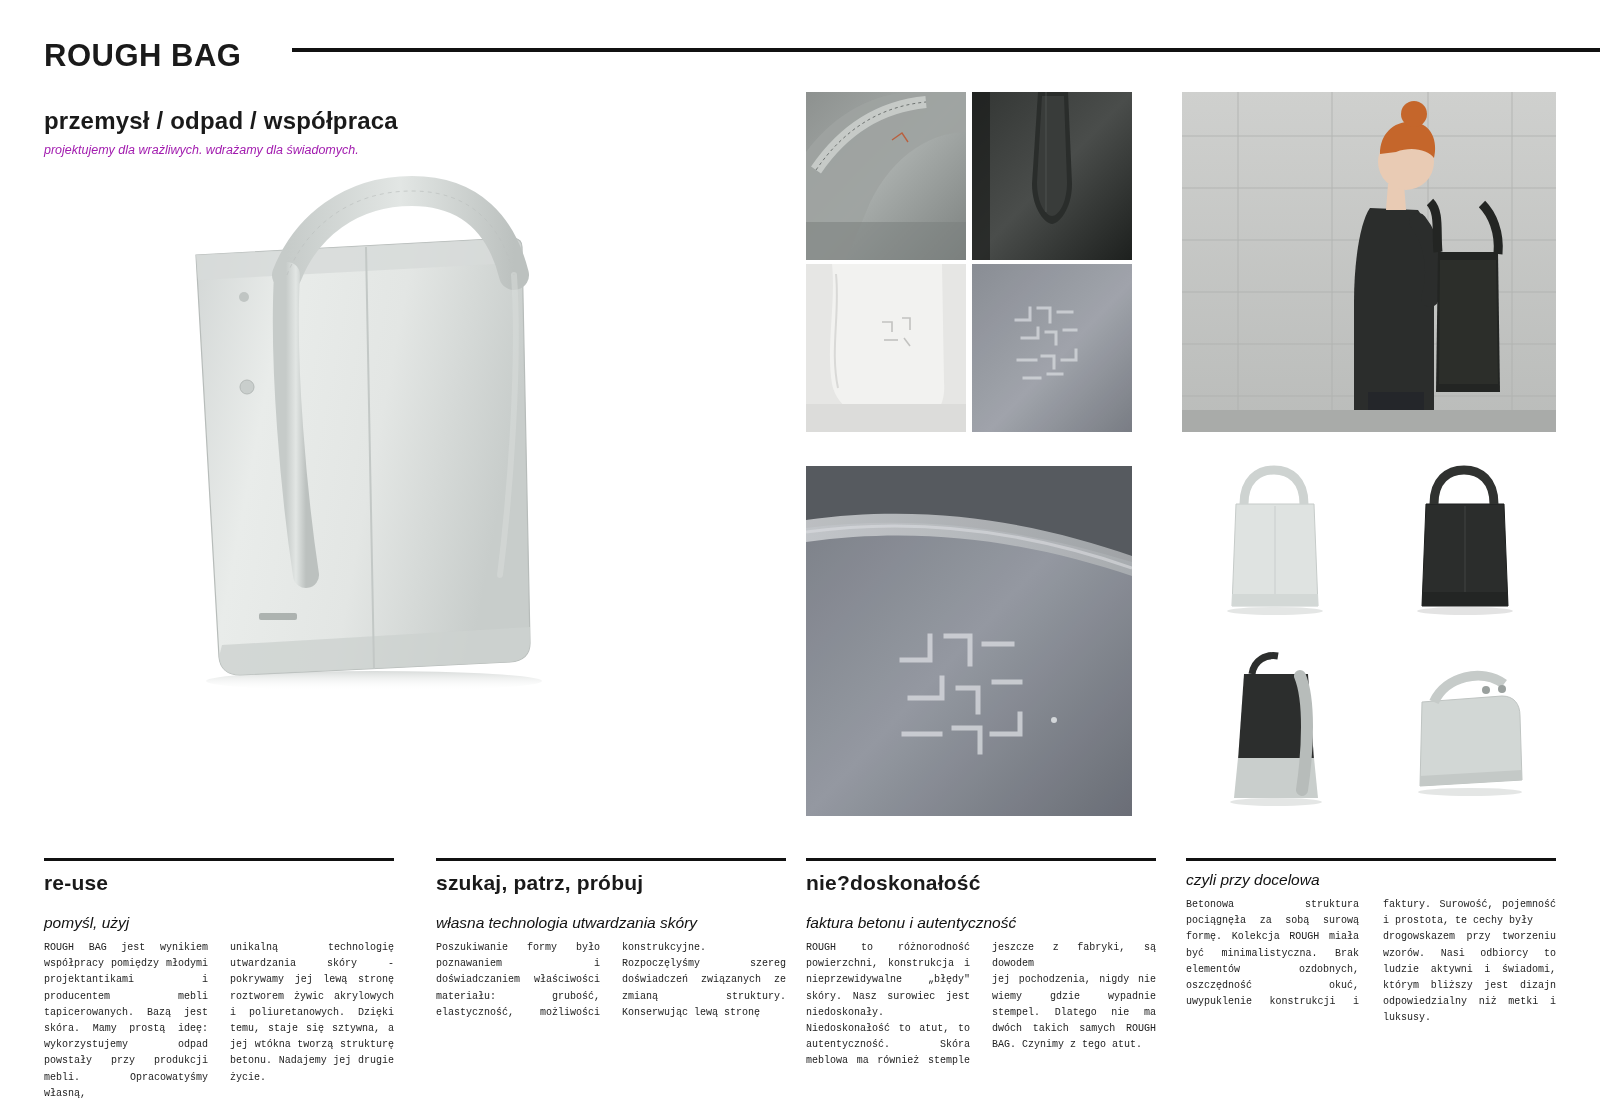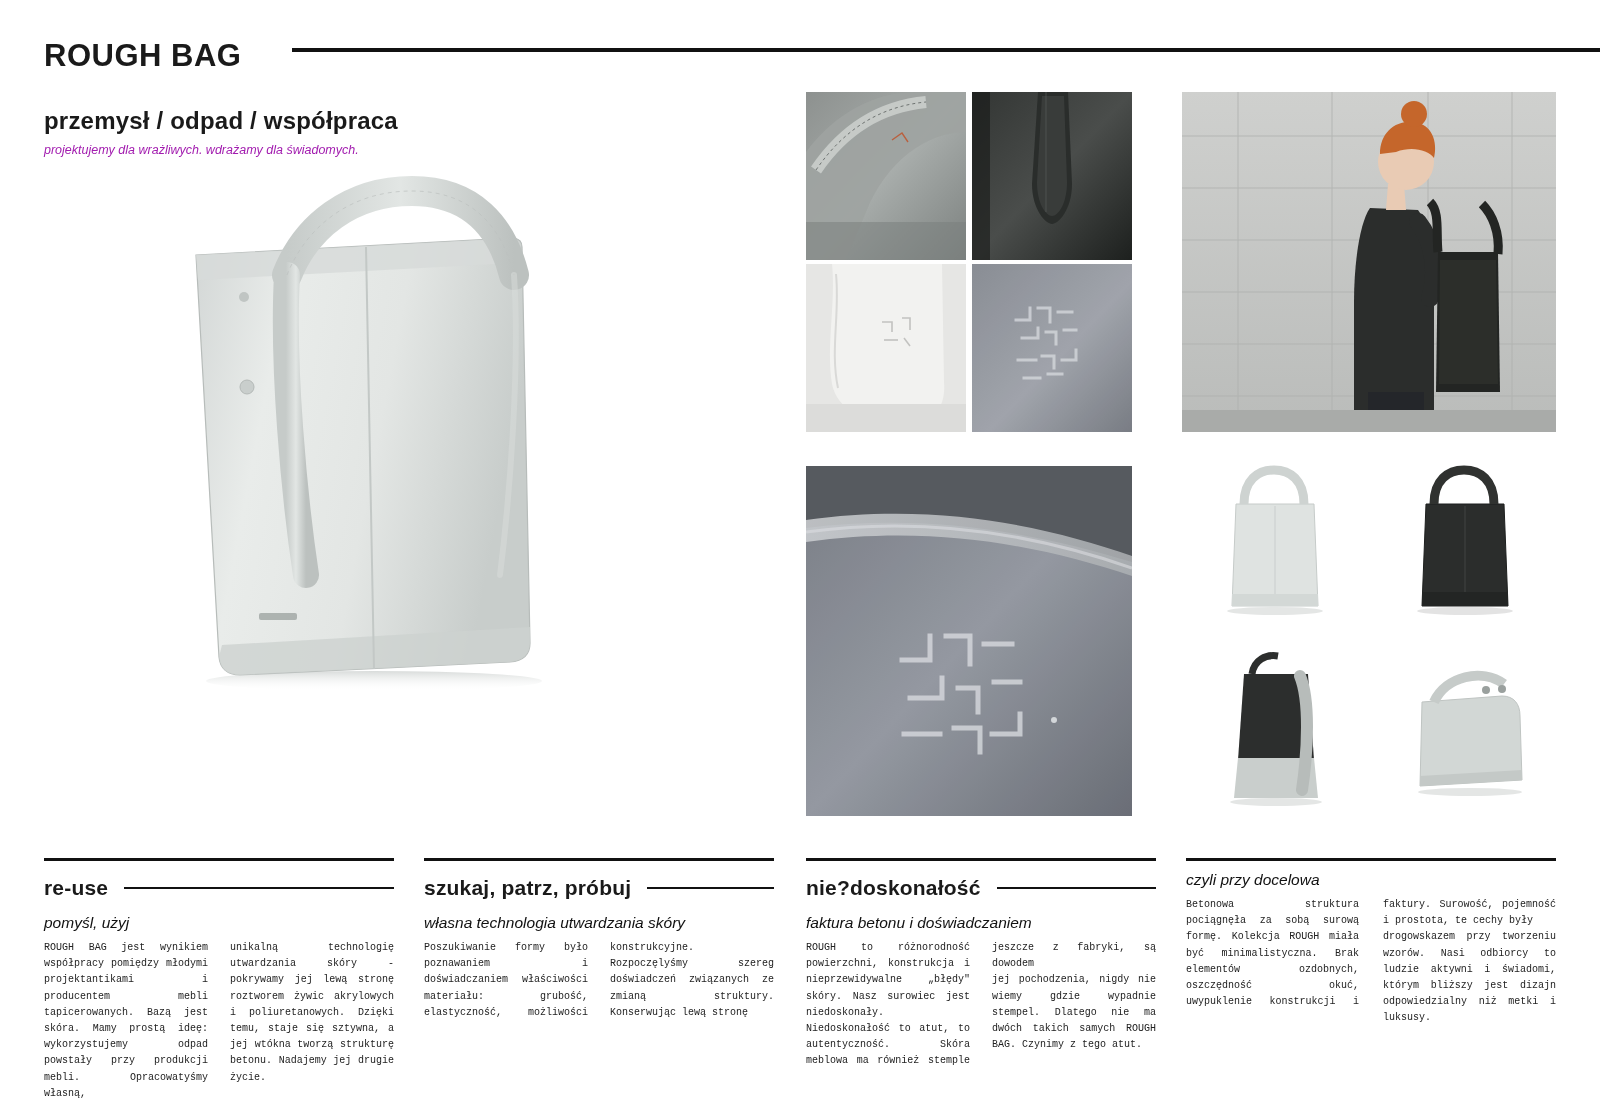--- a/index.html
+++ b/index.html
@@ -53,30 +53,30 @@
 
   
   .p1 { left:1182px; top:460px; width:184px; height:170px; }
   .p2 { left:1374px; top:460px; width:182px; height:170px; }
   .p3 { left:1182px; top:640px; width:184px; height:180px; }
   .p4 { left:1374px; top:640px; width:182px; height:180px; }
 
   
   .col { position:absolute; top:858px; }
   .c1 { left:44px; width:350px; }
-  .c2 { left:424px; width:350px; }
+  .c2 { left:436px; width:350px; }
   .c3 { left:806px; width:350px; }
   .c4 { left:1186px; width:370px; }
 
   .col-rule { height:3px; background:#111; width:100%; margin-bottom:10px; }
   .col-head {
     font-size:21px; font-weight:bold; letter-spacing:0.2px;
     display:inline-block; white-space:nowrap; margin:0;
   }
-  .head-row { display:flex; align-items:center; gap:16px; height:34px; }
+  .head-row { display:flex; gap:16px; height:34px;flex-direction:column; }
   .head-row .line { flex:1; height:2.5px; background:#111; }
   .col-sub {
     font-size:15.5px; font-style:italic; color:#111; margin-top:9px; margin-bottom:8px;
   }
   .twocol {
     column-count:2; column-gap:22px;
     font-size:10px; line-height:1.62; text-align:justify; color:#222;font-family:Liberation Mono, monospace;
   }
   .twocol p { margin:0; }
 
@@ -360,21 +360,21 @@
       <p>Poszukiwanie formy było poznawaniem i doświadczaniem właściwości materiału: grubość, elastyczność, możliwości konstrukcyjne. Rozpoczęlyśmy szereg doświadczeń związanych ze zmianą struktury. Konserwując lewą stronę</p>
     </div>
   </div>
 
   <div class="col c3">
     <div class="col-rule"></div>
     <div class="head-row">
       <div class="col-head">nie?doskonałość</div>
       <div class="line"></div>
     </div>
-    <div class="col-sub">faktura betonu i doświadczaniem</div>
+    <div class="col-sub">faktura betonu i autentyczność</div>
     <div class="twocol">
       <p>ROUGH to różnorodność powierzchni, konstrukcja i nieprzewidywalne „błędy" skóry. Nasz surowiec jest niedoskonały. Niedoskonałość to atut, to autentyczność. Skóra meblowa ma również stemple jeszcze z fabryki, są dowodem</p>
       <p>jej pochodzenia, nigdy nie wiemy gdzie wypadnie stempel. Dlatego nie ma dwóch takich samych ROUGH BAG. Czynimy z tego atut.</p>
     </div>
   </div>
 
   <div class="col c4">
     <div class="col-rule"></div>
     <div class="col-sub">czyli przy docelowa</div>
     <div class="twocol">

